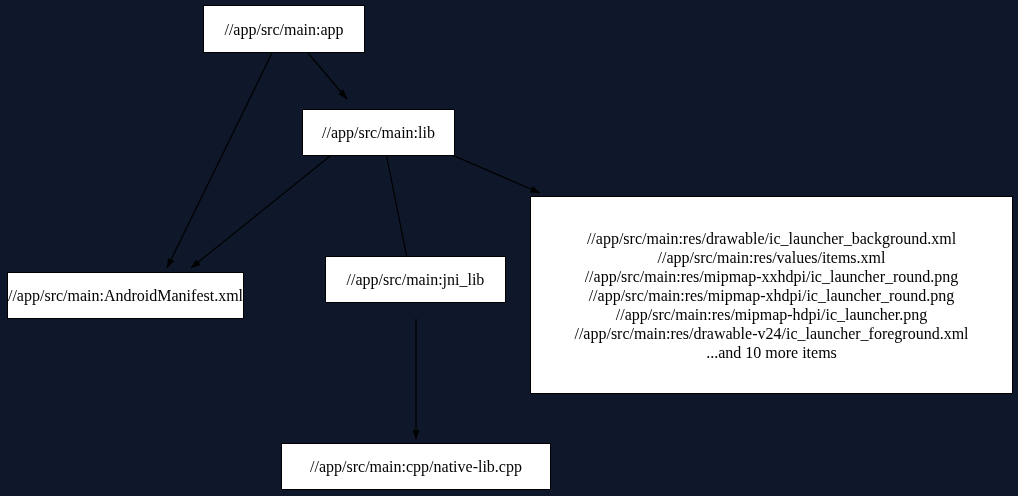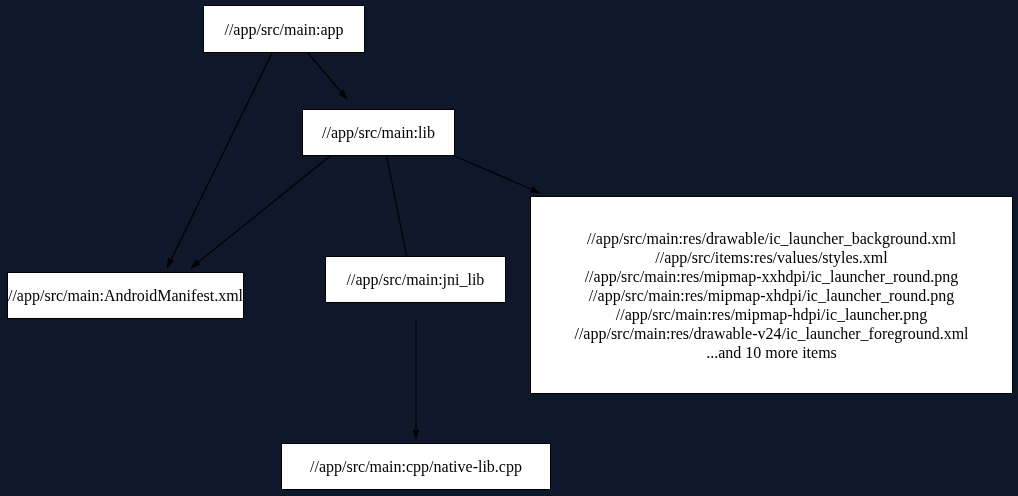--- a/index.html
+++ b/index.html
@@ -76,21 +76,21 @@
   <div class="node" id="node-manifest">
     <span>//app/src/main:AndroidManifest.xml</span>
   </div>
 
   <div class="node" id="node-jni-lib">
     <span>//app/src/main:jni_lib</span>
   </div>
 
   <div class="node multi" id="node-res">
     <div>//app/src/main:res/drawable/ic_launcher_background.xml</div>
-    <div>//app/src/items:res/values/styles.xml</div>
+    <div>//app/src/main:res/values/items.xml</div>
     <div>//app/src/main:res/mipmap-xxhdpi/ic_launcher_round.png</div>
     <div>//app/src/main:res/mipmap-xhdpi/ic_launcher_round.png</div>
     <div>//app/src/main:res/mipmap-hdpi/ic_launcher.png</div>
     <div>//app/src/main:res/drawable-v24/ic_launcher_foreground.xml</div>
     <div>...and 10 more items</div>
   </div>
 
   <div class="node" id="node-cpp">
     <span>//app/src/main:cpp/native-lib.cpp</span>
   </div>

